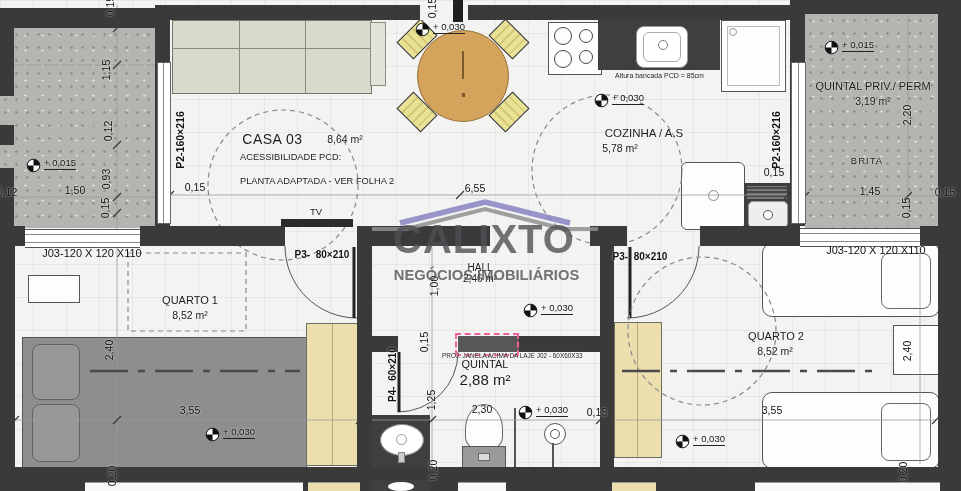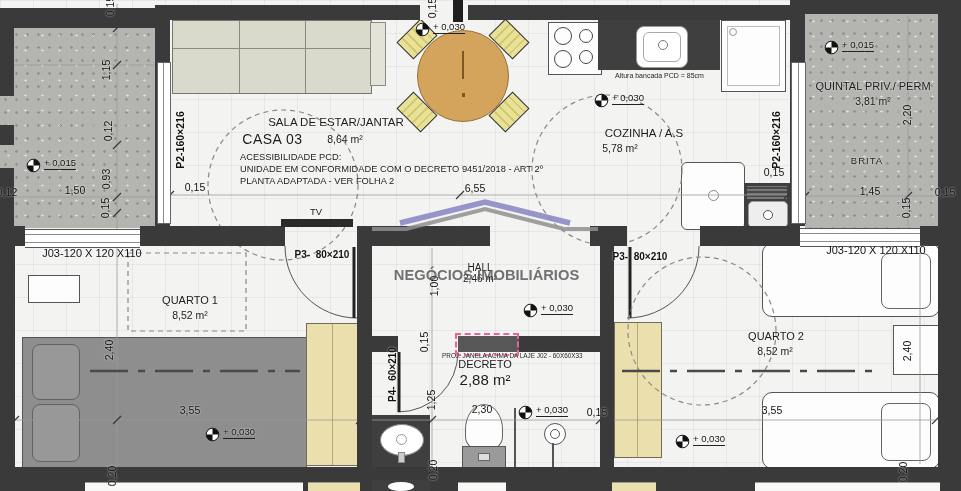--- a/index.html
+++ b/index.html
@@ -222,37 +222,35 @@
     <div class="a" style="left:16px;top:2px;width:26px;height:9px;background:#fff;border-radius:50%;"></div>
   </div>
   <div class="glimpse" style="left:458px;top:482px;width:48px;height:9px;"></div>
   <div class="gbeige" style="left:612px;top:482px;width:44px;height:9px;"></div>
   <div class="glimpse" style="left:755px;top:482px;width:185px;height:9px;"></div>
 
   <div class="a" style="left:281px;top:219px;width:72px;height:8px;background:#2b2b2b;"></div>
   <div class="note" style="left:310px;top:206px;font-size:9.5px;">TV</div>
 
   <div class="rl" style="left:225px;top:131px;width:95px;font-size:14px;letter-spacing:.5px;">CASA 03</div>
-  <div class="rl" style="left:256px;top:116px;width:160px;font-size:11.5px;">SALA DE ESTAR/JANTAR</div>
   <div class="rl" style="left:305px;top:133px;width:80px;font-size:10.5px;">8,64 m²</div>
   <div class="note" style="left:240px;top:152px;font-size:9.3px;">ACESSIBILIDADE PCD:</div>
-  <div class="note" style="left:240px;top:164px;font-size:9.3px;">UNIDADE EM CONFORMIDADE COM O DECRETO 9451/2018 - ART 2º</div>
   <div class="note" style="left:240px;top:176px;font-size:9.3px;">PLANTA ADAPTADA - VER FOLHA 2</div>
   <div class="rl" style="left:584px;top:127px;width:120px;font-size:11.5px;">COZINHA / A.S</div>
   <div class="rl" style="left:580px;top:142px;width:80px;font-size:10.5px;">5,78 m²</div>
   <div class="rl" style="left:810px;top:80px;width:126px;font-size:11px;">QUINTAL PRIV./ PERM</div>
-  <div class="rl" style="left:835px;top:95px;width:76px;font-size:10.5px;">3,81 m²</div>
+  <div class="rl" style="left:835px;top:95px;width:76px;font-size:10.5px;">3,19 m²</div>
   <div class="rl" style="left:838px;top:155px;width:58px;font-size:9.5px;letter-spacing:1px;">BRITA</div>
   <div class="rl" style="left:450px;top:262px;width:60px;font-size:10px;">HALL</div>
   <div class="rl" style="left:448px;top:273px;width:64px;font-size:10px;">2,46 m²</div>
   <div class="rl" style="left:150px;top:294px;width:80px;font-size:11px;">QUARTO 1</div>
   <div class="rl" style="left:155px;top:309px;width:70px;font-size:10.5px;">8,52 m²</div>
   <div class="rl" style="left:733px;top:330px;width:86px;font-size:11px;">QUARTO 2</div>
   <div class="rl" style="left:740px;top:345px;width:70px;font-size:10.5px;">8,52 m²</div>
-  <div class="rl" style="left:445px;top:358px;width:80px;font-size:11px;">DECRETO</div>
+  <div class="rl" style="left:445px;top:358px;width:80px;font-size:11px;">QUINTAL</div>
   <div class="rl" style="left:450px;top:371px;width:70px;font-size:15px;">2,88 m²</div>
   <div class="note" style="left:615px;top:72px;font-size:7px;">Altura bancada PCD = 85cm</div>
   <div class="note" style="left:442px;top:352px;font-size:6.4px;">PROJ. JANELA ACIMA DA LAJE J02 - 60X60X33</div>
 
   <div class="olabel" style="left:286px;top:249px;width:72px;">P3-  80×210</div>
   <div class="olabel" style="left:604px;top:251px;width:72px;">P3-  80×210</div>
   <div class="olabel dv" style="left:361px;top:369px;width:62px;">P4-  60×210</div>
   <div class="olabel dv" style="left:140px;top:134px;width:80px;font-size:10.5px;">P2-160×216</div>
   <div class="olabel dv" style="left:736px;top:134px;width:80px;font-size:10.5px;">P2-160×216</div>
   <div class="dim" style="left:26px;top:247px;width:132px;font-size:11px;">J03-120 X 120 X110</div>
@@ -348,15 +346,16 @@
   <div class="dim" style="left:170px;top:404px;width:40px;">3,55</div>
   <div class="dim dv" style="left:92px;top:470px;width:40px;">0,20</div>
   <div class="dim dv" style="left:887px;top:345px;width:40px;">2,40</div>
   <div class="dim" style="left:752px;top:404px;width:40px;">3,55</div>
   <div class="dim dv" style="left:883px;top:466px;width:40px;">0,20</div>
 
   <svg class="a" style="left:370px;top:196px;z-index:60;" width="230" height="40">
     <path d="M2,33 L36,33 L115,13 L194,33 L228,33" fill="none" stroke="#8f8f92" stroke-width="4" opacity="0.85"></path>
     <path d="M30,27 L115,6 L200,27" fill="none" stroke="#8c89c4" stroke-width="5.5" opacity="0.9"></path>
   </svg>
+  <div id="wm-brand">CALIXTO</div>
   <div id="wm-tag">NEGÓCIOS IMOBILIÁRIOS</div>
 
 </div>
 
 </body></html>

